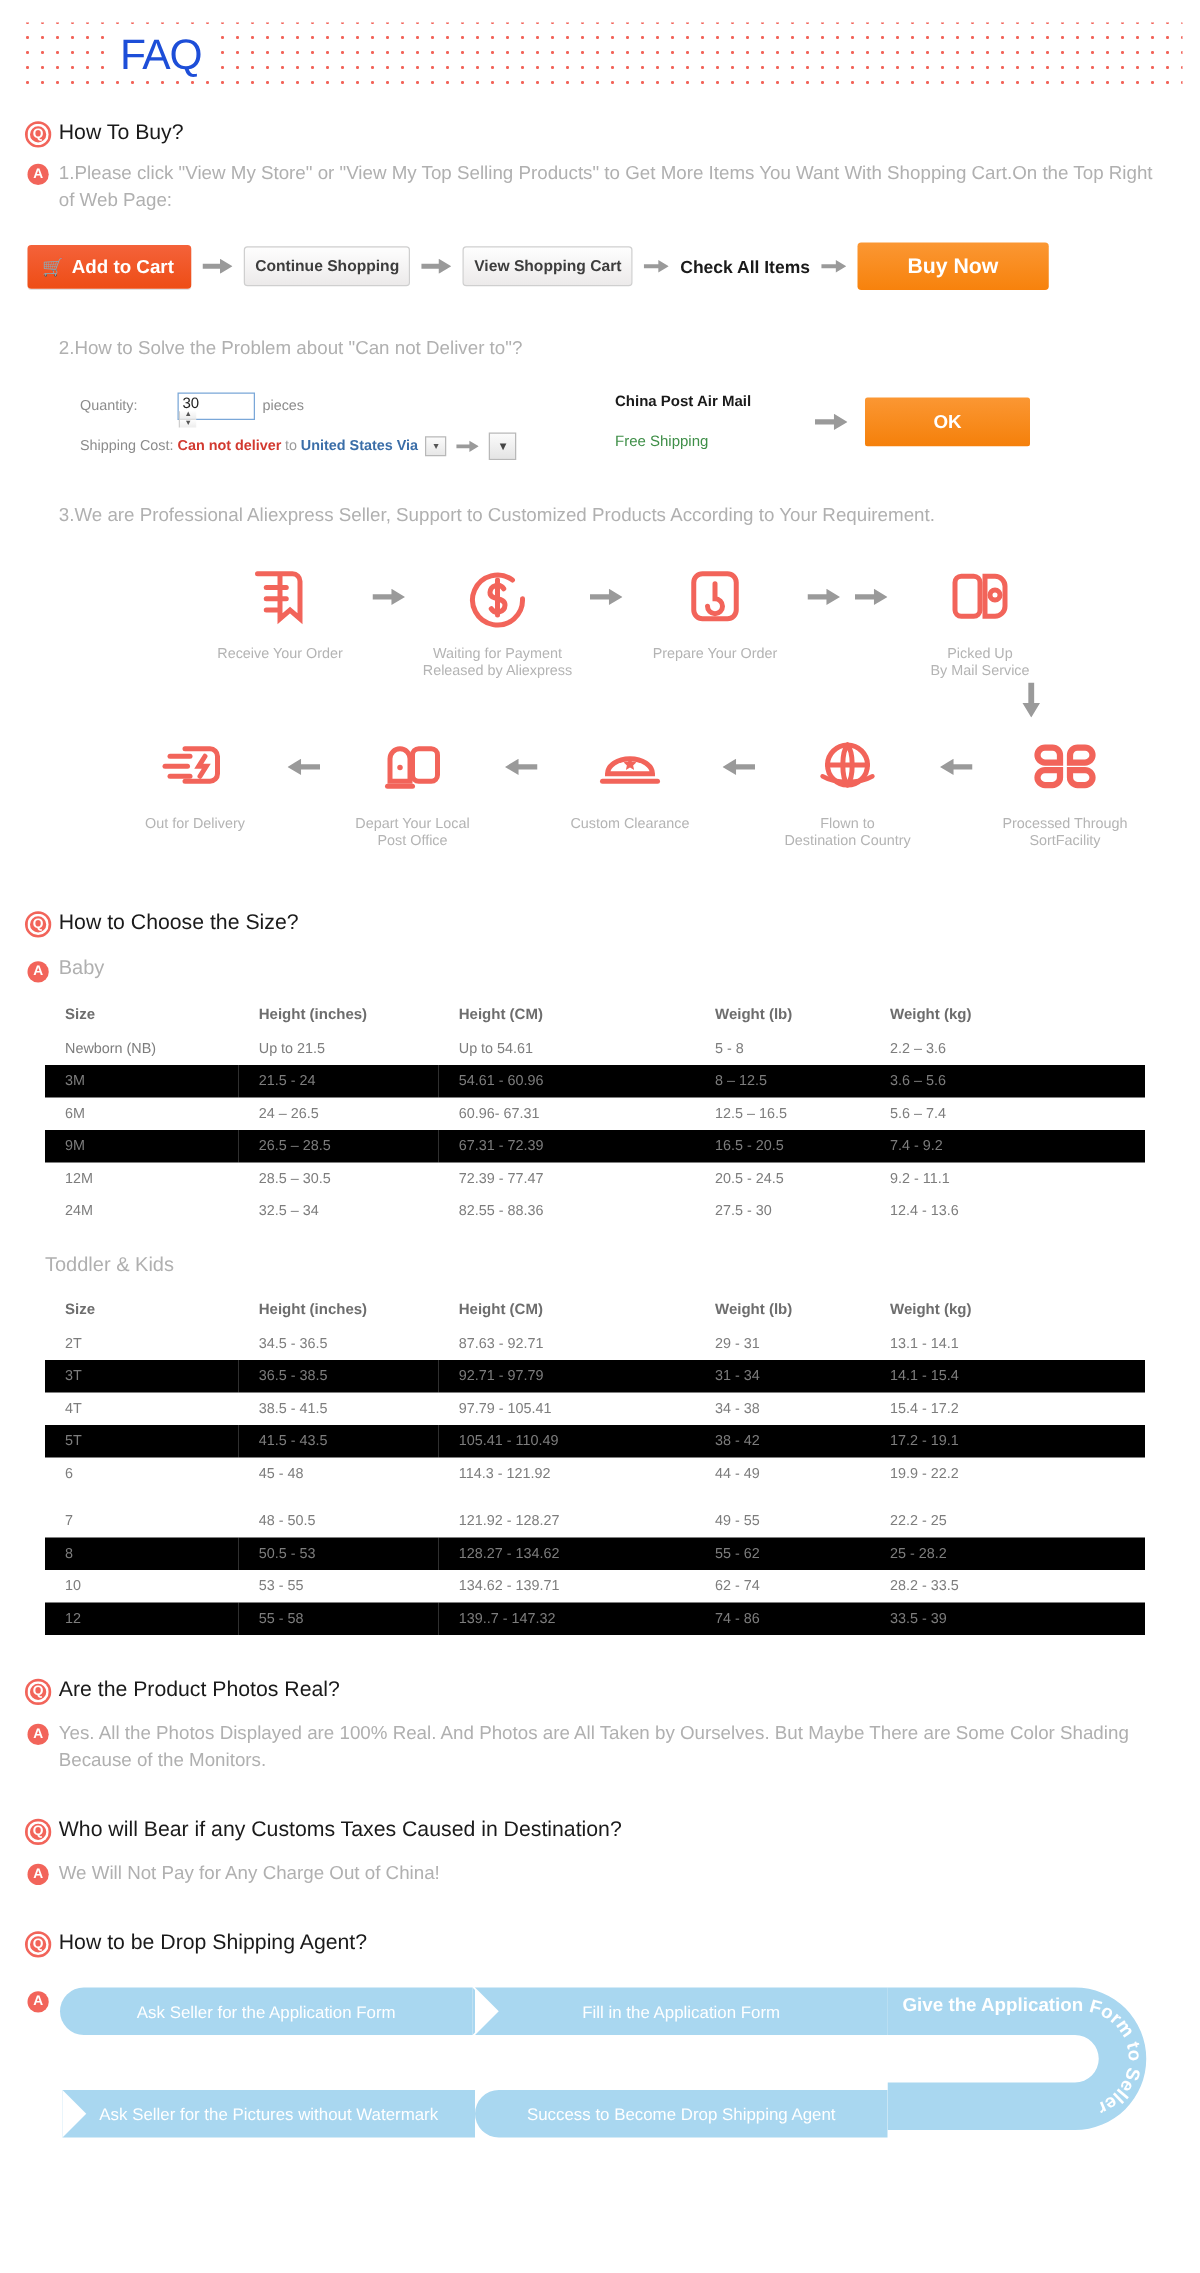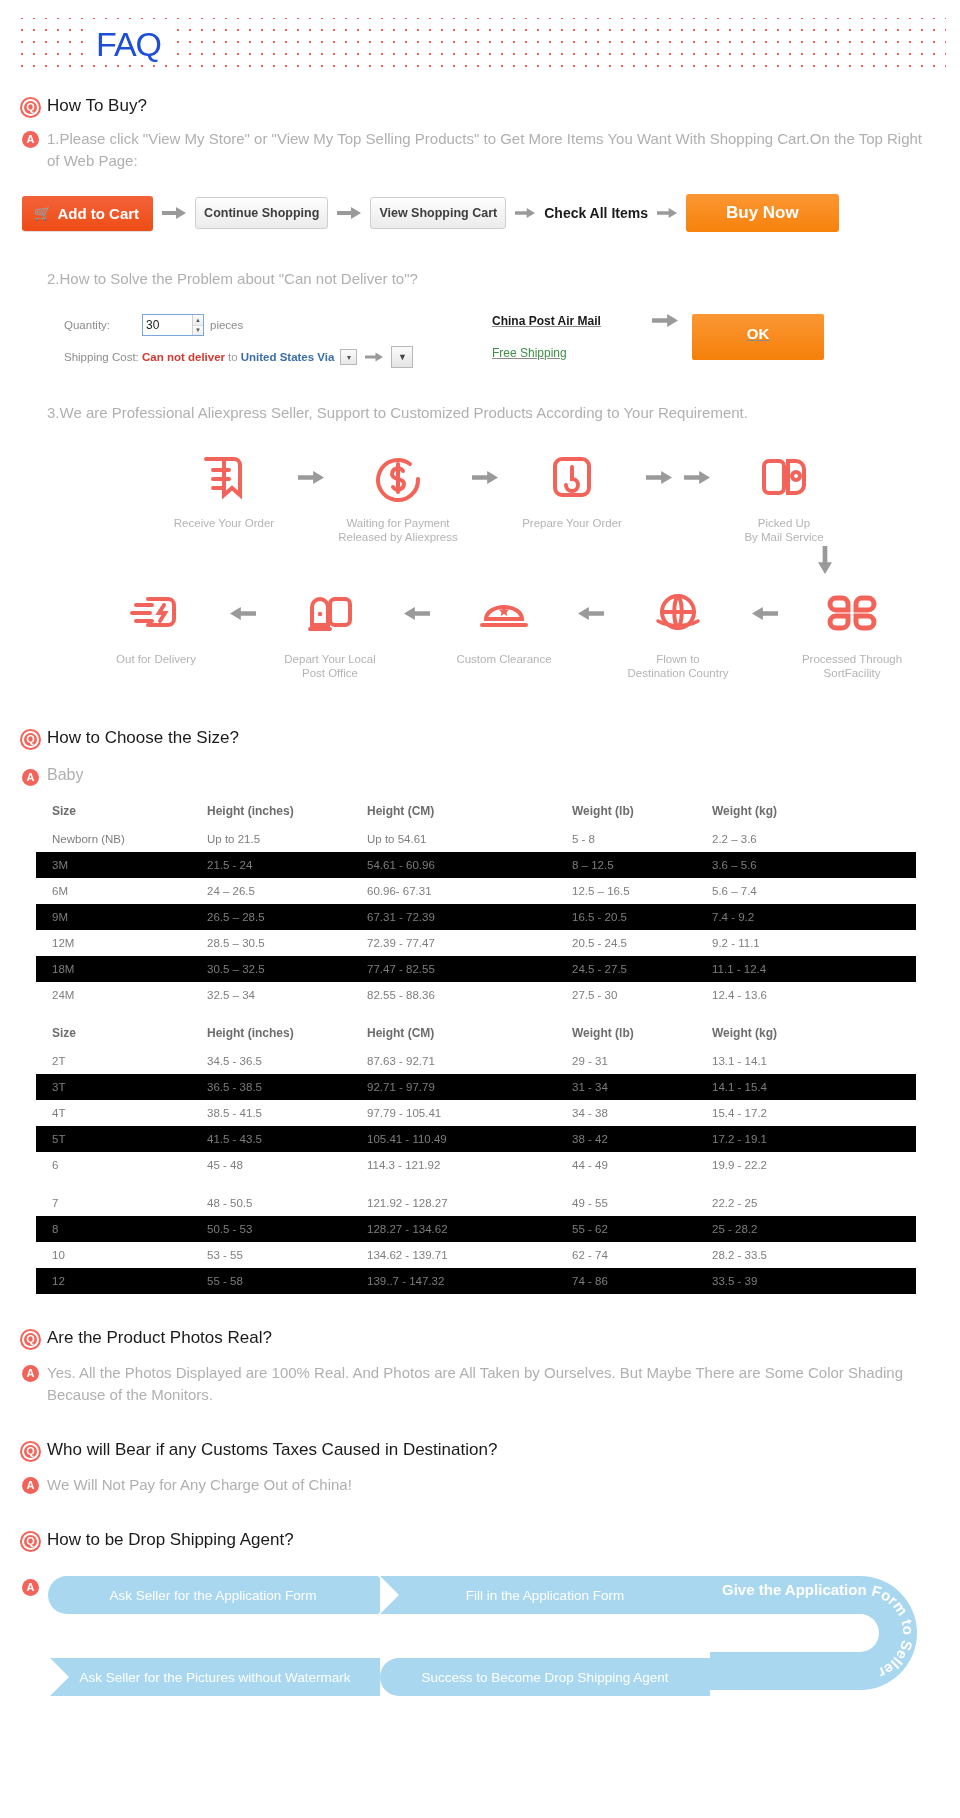--- a/index.html
+++ b/index.html
@@ -93,21 +93,21 @@
   .arr svg { display:block; }
 
   
   .ship-wrap { display: flex; margin: 24px 22px 0 22px; align-items: flex-start; }
   .ship-left { width: 470px; padding-left: 42px; }
   .q-line { display: flex; align-items: center; font-size: 11.5px; color: #8c8c8c; }
   .q-label { width: 78px; }
   .spinner {
     display: flex; align-items: stretch;
     border: 1px solid #7aa7d8; background: #fff;
-    height: 22px; width: 62px; margin-right: 6px;
+    height: 22px; width: 62px; margin-right: 6px; flex-direction: column;
   }
   .spinner input {
     border: 0; outline: 0; width: 100%; padding: 0 3px;
     font-size: 12px; color: #222; font-family: "Liberation Sans", sans-serif;
     background: transparent;
   }
   .spin-btns { display:flex; flex-direction:column; width: 14px; border-left:1px solid #cfcfcf; }
   .spin-btns span {
     flex:1; display:flex; align-items:center; justify-content:center;
     font-size: 6px; color:#555; background: linear-gradient(#fdfdfd,#ededed);
@@ -123,21 +123,21 @@
     width: 17px; height: 16px; margin-left: 6px;
     border: 1px solid #b8b8b8; background: linear-gradient(#fbfbfb,#e7e7e7);
     font-size: 7px; color: #555;
   }
   .big-select {
     display:inline-flex; align-items:center; justify-content:center;
     width: 22px; height: 22px; margin-left: 8px;
     border: 1px solid #b8b8b8; background: linear-gradient(#fbfbfb,#e4e4e4);
     font-size: 9px; color: #444;
   }
-  .ship-right { display:flex; flex:1;text-decoration:underline; }
+  .ship-right { display:flex; align-items:center; flex:1; }
   .ship-info { width: 160px; }
   .carrier { font-size: 12px; color: #1a1a1a; font-weight: bold; }
   .freeship { font-size: 12px; color: #3f8f48; margin-top: 18px; }
   .btn-ok {
     background: linear-gradient(#fb9733, #f5800a);
     color: #fff; font-weight: bold; font-size: 15px;
     width: 132px; text-align: center; padding: 11px 0; border-radius: 2px;
     margin-left: 14px;
   }
 
@@ -495,37 +495,33 @@
           <td class="col4">16.5 - 20.5</td>
           <td class="">7.4 - 9.2</td>
         </tr>
         <tr>
           <td class="col1">12M</td>
           <td class="col2">28.5 – 30.5</td>
           <td class="col3">72.39 - 77.47</td>
           <td class="col4">20.5 - 24.5</td>
           <td class="">9.2 - 11.1</td>
         </tr>
-        <tr class="alt">
-          <td class="col1">18M</td>
-          <td class="col2">30.5 – 32.5</td>
-          <td class="col3">77.47 - 82.55</td>
-          <td class="col4">24.5 - 27.5</td>
-          <td class="">11.1 - 12.4</td>
-        </tr>
         <tr>
           <td class="col1">24M</td>
           <td class="col2">32.5 – 34</td>
           <td class="col3">82.55 - 88.36</td>
           <td class="col4">27.5 - 30</td>
           <td class="">12.4 - 13.6</td>
         </tr>
       </tbody>
   </table>
 
+  <div class="section" style="margin-top:22px;padding-left:14px">
+    <div class="sub-head">Toddler &amp; Kids</div>
+  </div>
 
   <table class="tbl">
     <thead>
       <tr>
         <th class="col1">Size</th>
         <th class="col2">Height (inches)</th>
         <th class="col3">Height (CM)</th>
         <th class="col4">Weight (lb)</th>
         <th>Weight (kg)</th>
       </tr>

